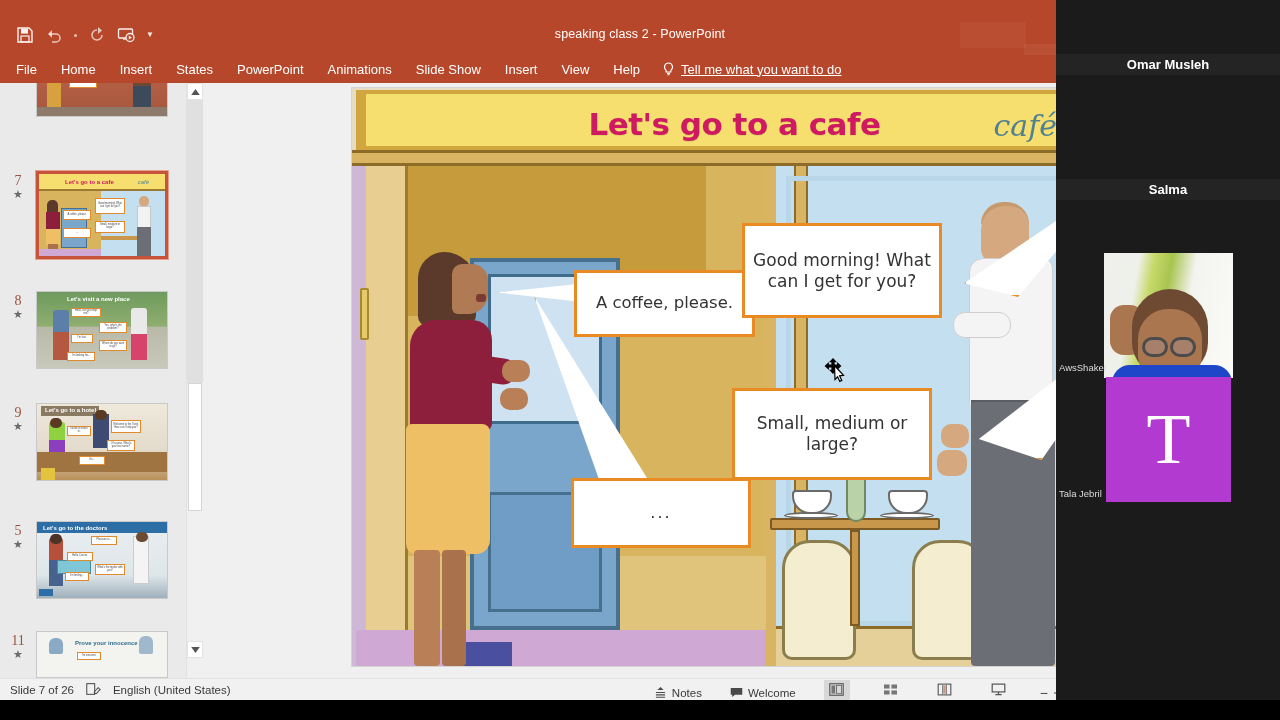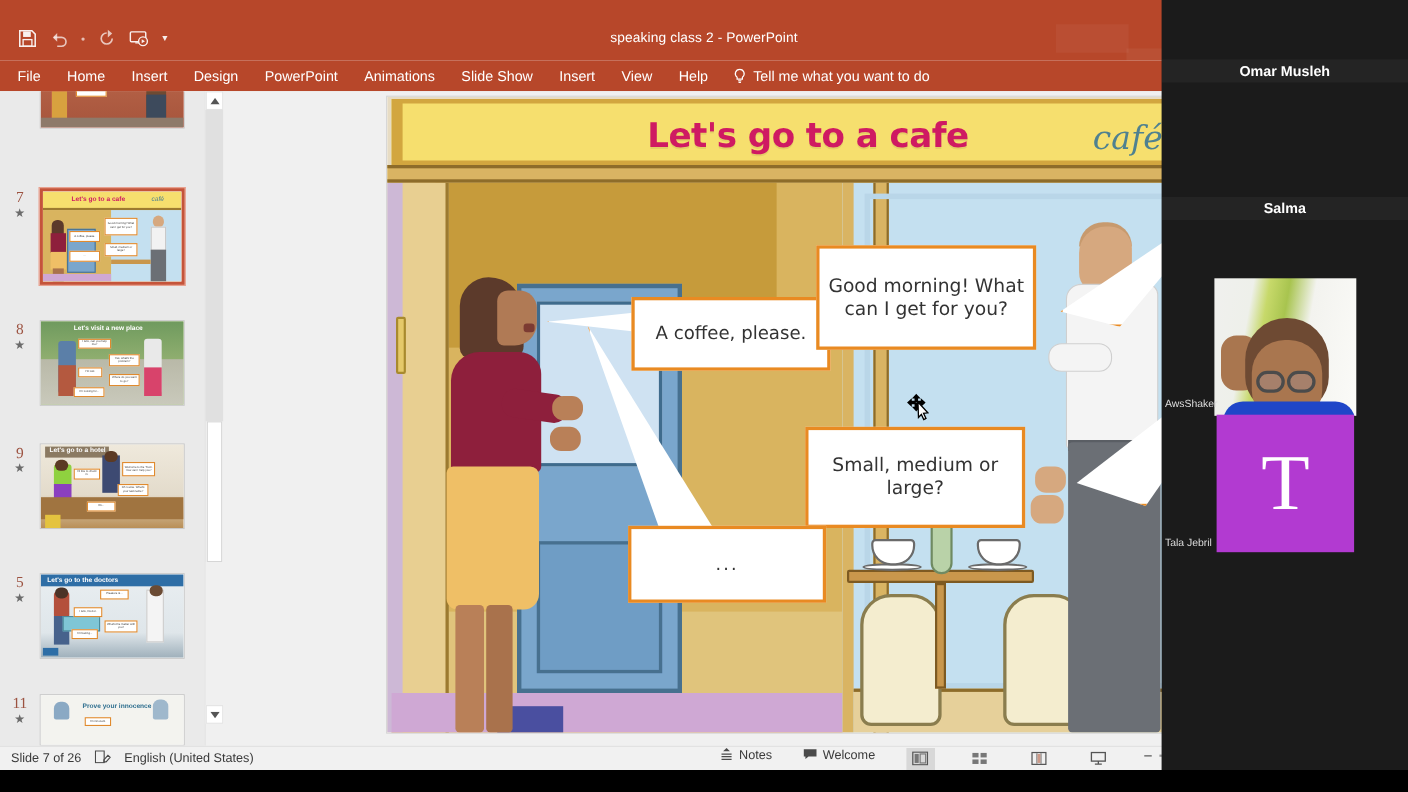--- a/index.html
+++ b/index.html
@@ -43,21 +43,21 @@
   .ribbon-tabs {
     position: absolute; left: 0; top: 55px; width: 1280px; height: 28px;
     background: #b7472a;
     display: flex; align-items: center;
   }
   .ribbon-tabs .tab {
     color: #fff; font-size: 13px; padding: 0 12px; height: 28px;
     display: flex; align-items: center; cursor: default; white-space: nowrap;
   }
   .ribbon-tabs .tab:first-child { padding-left: 16px; }
-  .tellme { display: flex; align-items: center; gap: 6px; color: #fff; font-size: 13px; padding-left: 10px; white-space: nowrap; }
+  .tellme { display: flex; align-items: center; gap: 6px; color: #fff; font-size: 13px; padding-left: 10px; white-space: nowrap; text-decoration: underline; }
   .bulb { width: 13px; height: 14px; display: block; }
 
   
   .workarea {
     position: absolute; left: 0; top: 83px; width: 1280px; height: 595px;
     background: #f0f0f0;
   }
 
   
   .thumbpane {
@@ -210,21 +210,21 @@
   .wc-body { position:absolute; left: 8px; top: 112px; width: 120px; height: 40px; background:#1f46c8; border-radius: 18px 18px 0 0; }
   .wc-arm { position:absolute; left: 6px; top: 52px; width: 34px; height: 50px; background:#a9764f; border-radius: 14px; }
 
   
   .statusbar {
     position: absolute; left: 0; top: 678px; width: 1280px; height: 22px;
     background: #f1f1f1; border-top: 1px solid #e0e0e0;
     display: flex; align-items: center; font-size: 11.5px; color: #3a3a3a;
   }
   .sb-left { display: flex; align-items: center; gap: 12px; padding-left: 10px; }
-  .sb-right { position: absolute; right: 6px; display: flex; align-items: flex-start; gap: 28px; }
+  .sb-right { position: absolute; right: 6px; display: flex; align-items: flex-end; gap: 28px; }
   .sb-item { display: flex; align-items: center; gap: 5px; white-space: nowrap; }
   .viewbtn { width: 26px; height: 20px; display:flex; align-items:center; justify-content:center; }
   .viewbtn.active { background: #d8d8d8; }
   .zoomslider { display: flex; align-items: center; gap: 6px; }
   .zs-track { width: 94px; height: 2px; background: #9a9a9a; position: relative; }
   .zs-tick { position:absolute; left: 48px; top: -3px; width:1px; height: 8px; background:#9a9a9a; }
   .zs-thumb { position: absolute; left: 40px; top: -6px; width: 5px; height: 14px; background: #4a4a4a; }
   .zs-sign { font-size: 14px; color: #4a4a4a; line-height: 1; }
   .zoomval { min-width: 30px; text-align: right; }
 
@@ -282,21 +282,21 @@
       </div>
 
       <div class="title-text">speaking class 2  -  PowerPoint</div>
       <div class="account-name">Duaa Rab</div>
     </div>
 
     <div class="ribbon-tabs">
       <div class="tab">File</div>
       <div class="tab">Home</div>
       <div class="tab">Insert</div>
-      <div class="tab">Design</div>
+      <div class="tab">States</div>
       <div class="tab">PowerPoint</div>
       <div class="tab">Animations</div>
       <div class="tab">Slide Show</div>
       <div class="tab">Insert</div>
       <div class="tab">View</div>
       <div class="tab">Help</div>
       <div class="tellme">
         <span class="bulb">
           <svg viewBox="0 0 13 14" width="13" height="14">
               <path d="M6.5 1a4 4 0 0 0-2.4 7.2V10h4.8V8.2A4 4 0 0 0 6.5 1z" fill="none" stroke="#fff" stroke-width="1.1"></path>

